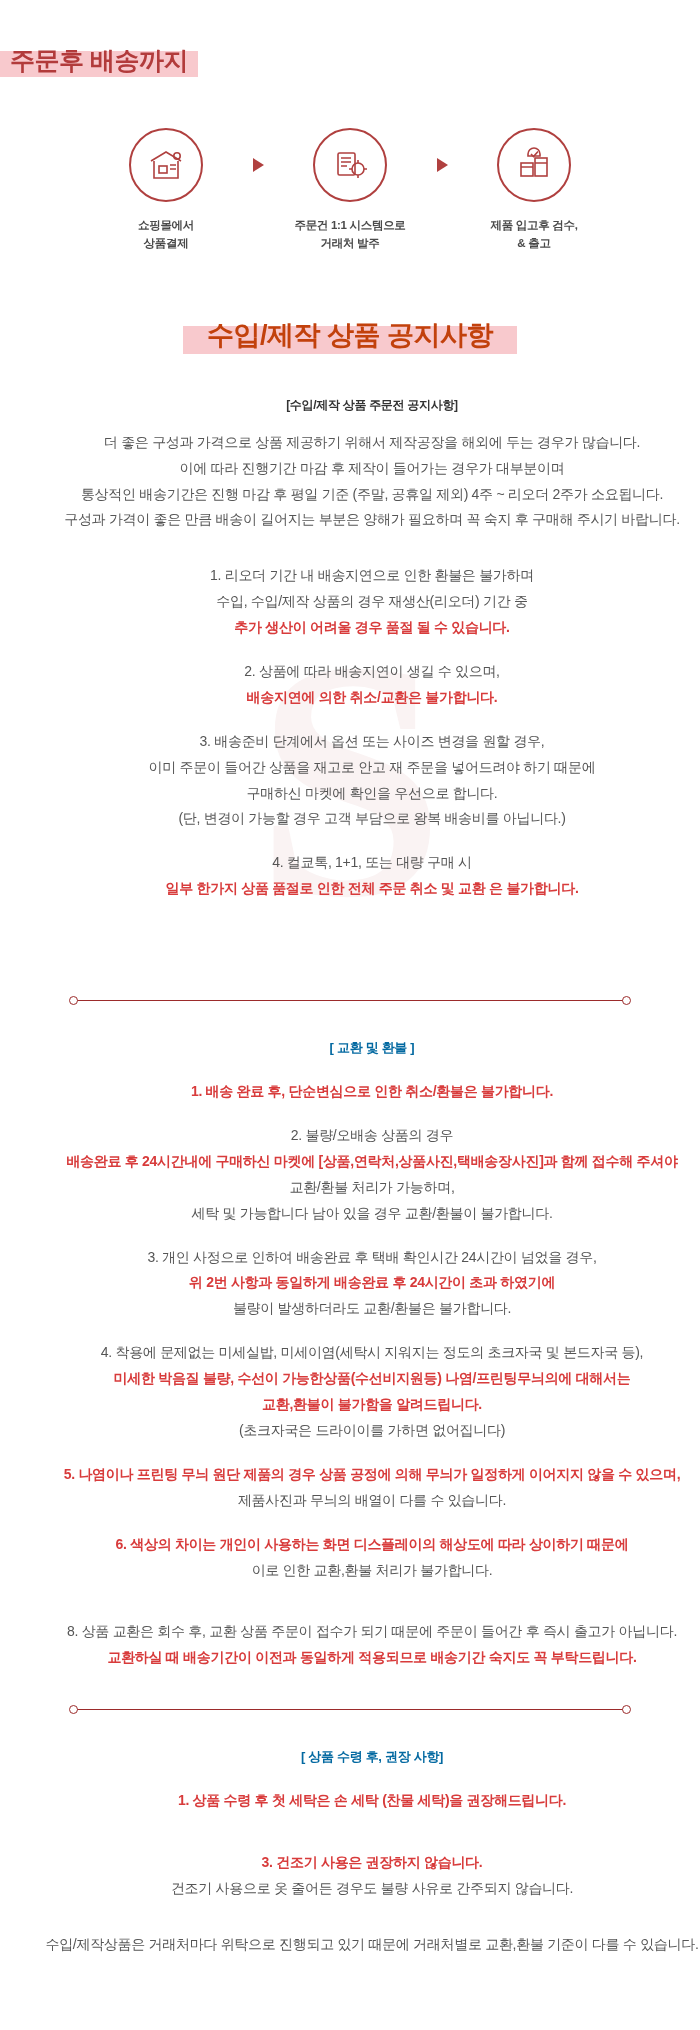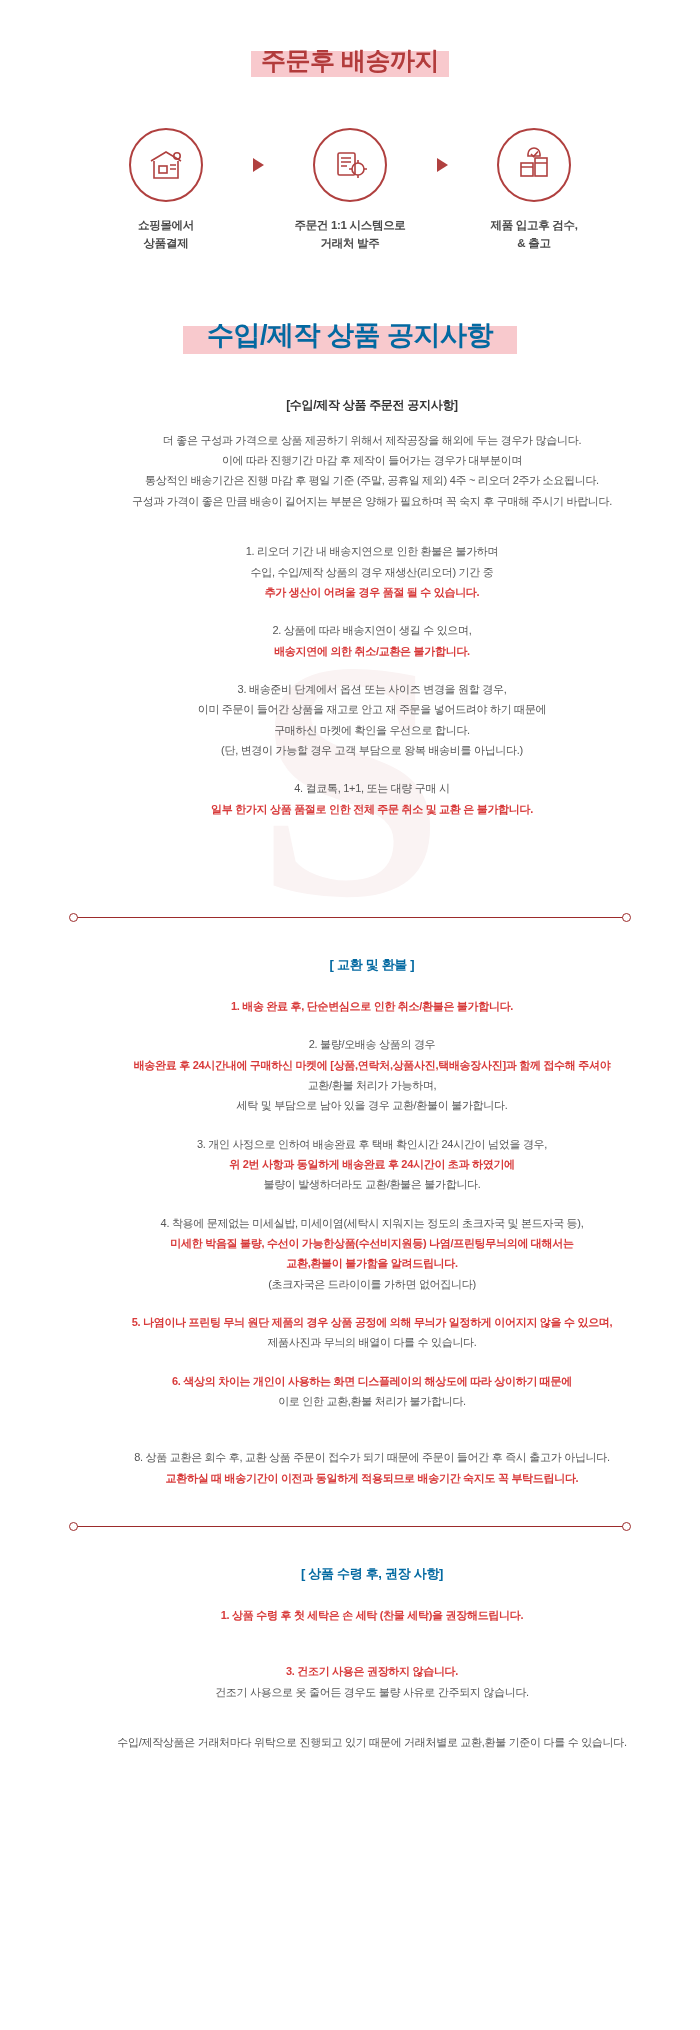--- a/index.html
+++ b/index.html
@@ -26,21 +26,21 @@
     font-family:"Liberation Serif", serif;
     font-weight:bold;
     z-index:0;
     user-select:none;
   }
 
   .content { position:relative; z-index:2; }
 
   
   .top-title-wrap {
-    text-align:center;
+    text-align:left;
     padding-top:42px;
   }
   .top-title {
     display:inline-block;
     position:relative;
     font-size:25px;
     font-weight:bold;
     color:#b23b3b;
     letter-spacing:-0.5px;
     padding:2px 10px 3px;
@@ -101,42 +101,42 @@
   
   .main-heading-wrap {
     text-align:center;
     margin-top:62px;
   }
   .main-heading {
     display:inline-block;
     position:relative;
     font-size:27px;
     font-weight:bold;
-    color:#0369a1;
+    color:#c2410c;
     letter-spacing:-0.5px;
     padding:2px 24px 4px;
   }
   .main-heading .hl {
     position:absolute;
     left:0; right:0; top:11px; bottom:3px;
     background:#f8c9cd;
     z-index:-1;
   }
 
   
   .block { text-align:center;margin-left:44px; }
   .sec-title {
     font-size:12px;
     font-weight:bold;
     color:#333;
     letter-spacing:-0.3px;
   }
   p.l {
     margin:0;
-    font-size:11px;
+    font-size:14px;
     line-height:1.85;
     color:#555;
     letter-spacing:-0.3px;
   }
   .red { color:#d83b3b; font-weight:bold; }
   .spacer-16 { height:16px; }
   .spacer-22 { height:22px; }
   .spacer-30 { height:30px; }
   .spacer-40 { height:40px; }
 
@@ -282,21 +282,21 @@
         <span class="dot l"></span>
         <span class="dot r"></span>
     </div>
 
     <div class="block">
       <div class="bracket-title">[ 교환 및 환불 ]</div>
       <div class="spacer-22"></div>
       <div id="exchange-items">
           <p class="l"><span class="red">1. 배송 완료 후, 단순변심으로 인한 취소/환불은 불가합니다.</span></p>
           <div style="height: 18px;"></div>
-          <p class="l"><span>2. 불량/오배송 상품의 경우</span><br><span class="red">배송완료 후 24시간내에 구매하신 마켓에 [상품,연락처,상품사진,택배송장사진]과 함께 접수해 주셔야</span><br><span>교환/환불 처리가 가능하며,</span><br><span>세탁 및 부담으로 남아 있을 경우 교환/환불이 불가합니다.</span></p>
+          <p class="l"><span>2. 불량/오배송 상품의 경우</span><br><span class="red">배송완료 후 24시간내에 구매하신 마켓에 [상품,연락처,상품사진,택배송장사진]과 함께 접수해 주셔야</span><br><span>교환/환불 처리가 가능하며,</span><br><span>세탁 및 가능합니다 남아 있을 경우 교환/환불이 불가합니다.</span></p>
           <div style="height: 18px;"></div>
           <p class="l"><span>3. 개인 사정으로 인하여 배송완료 후 택배 확인시간 24시간이 넘었을 경우,</span><br><span class="red">위 2번 사항과 동일하게 배송완료 후 24시간이 초과 하였기에</span><br><span>불량이 발생하더라도 교환/환불은 불가합니다.</span></p>
           <div style="height: 18px;"></div>
           <p class="l"><span>4. 착용에 문제없는 미세실밥, 미세이염(세탁시 지워지는 정도의 초크자국 및 본드자국 등),</span><br><span class="red">미세한 박음질 불량, 수선이 가능한상품(수선비지원등) 나염/프린팅무늬의에 대해서는</span><br><span class="red">교환,환불이 불가함을 알려드립니다.</span><br><span>(초크자국은 드라이이를 가하면 없어집니다)</span></p>
           <div style="height: 18px;"></div>
           <p class="l"><span class="red">5. 나염이나 프린팅 무늬 원단 제품의 경우 상품 공정에 의해 무늬가 일정하게 이어지지 않을 수 있으며,</span><br><span>제품사진과 무늬의 배열이 다를 수 있습니다.</span></p>
           <div style="height: 18px;"></div>
           <p class="l"><span class="red">6. 색상의 차이는 개인이 사용하는 화면 디스플레이의 해상도에 따라 상이하기 때문에</span><br><span>이로 인한 교환,환불 처리가 불가합니다.</span></p>
           <div style="height: 18px;"></div>
           <div style="height: 18px;"></div>

